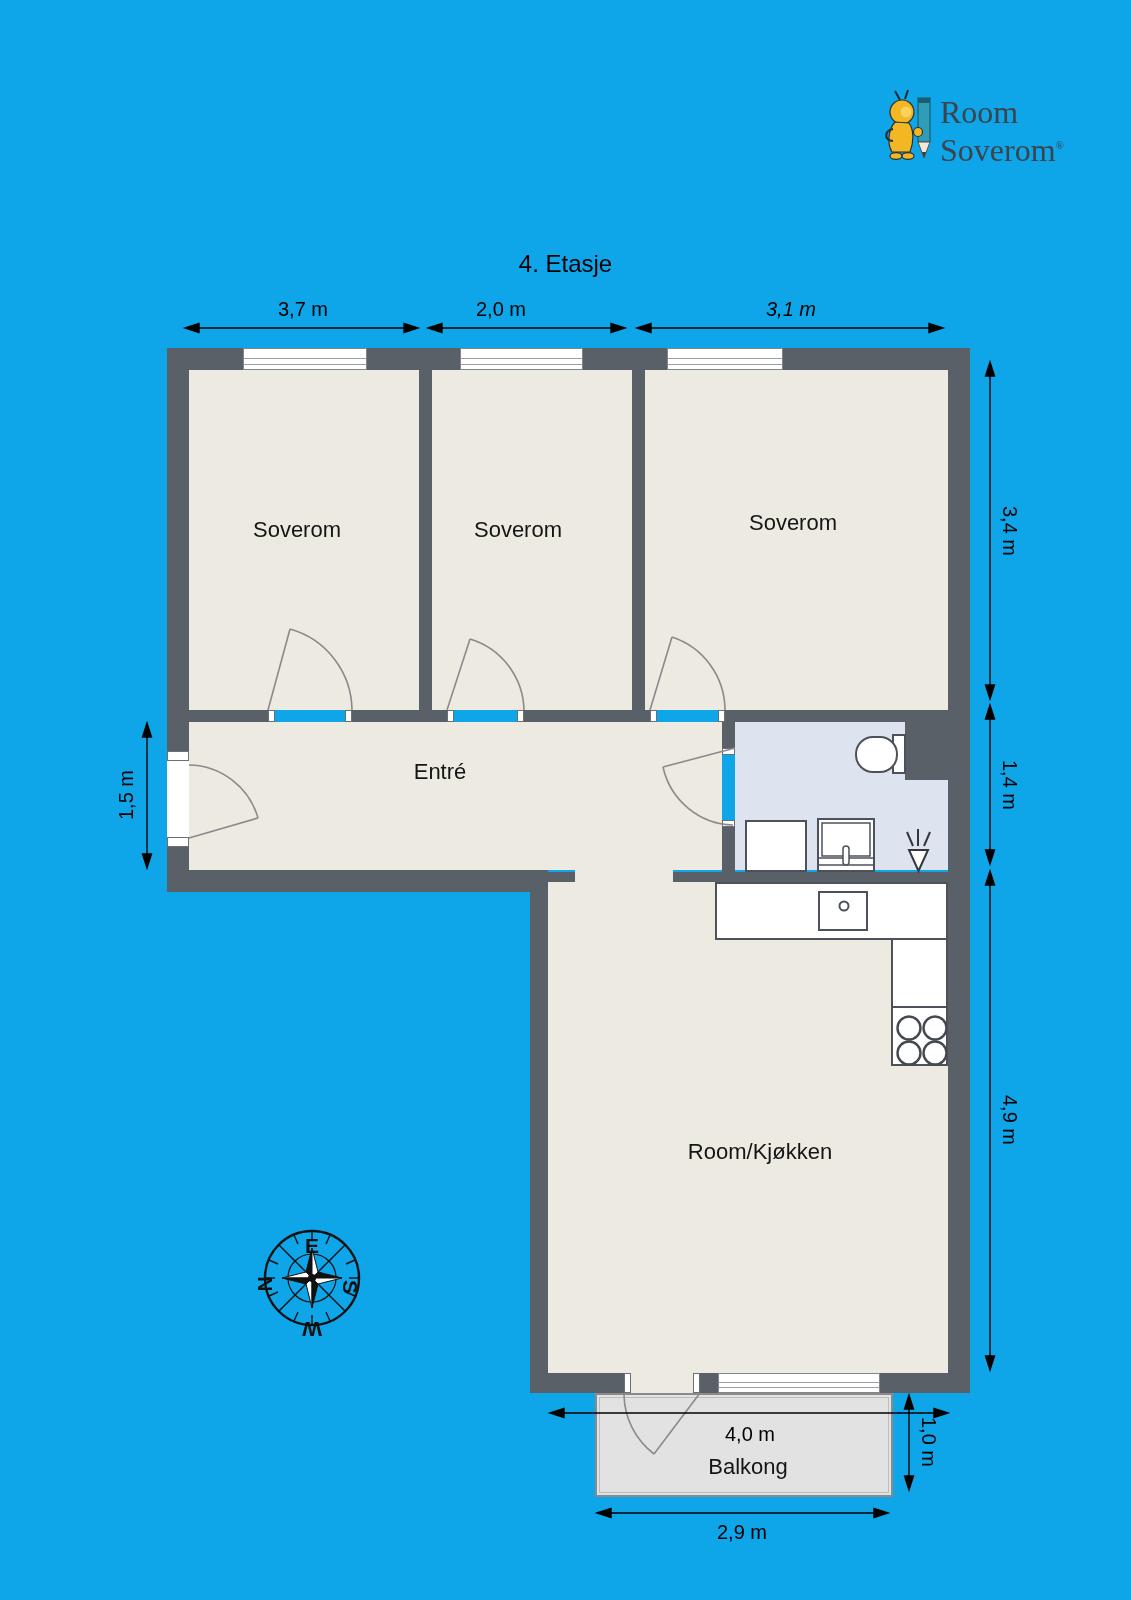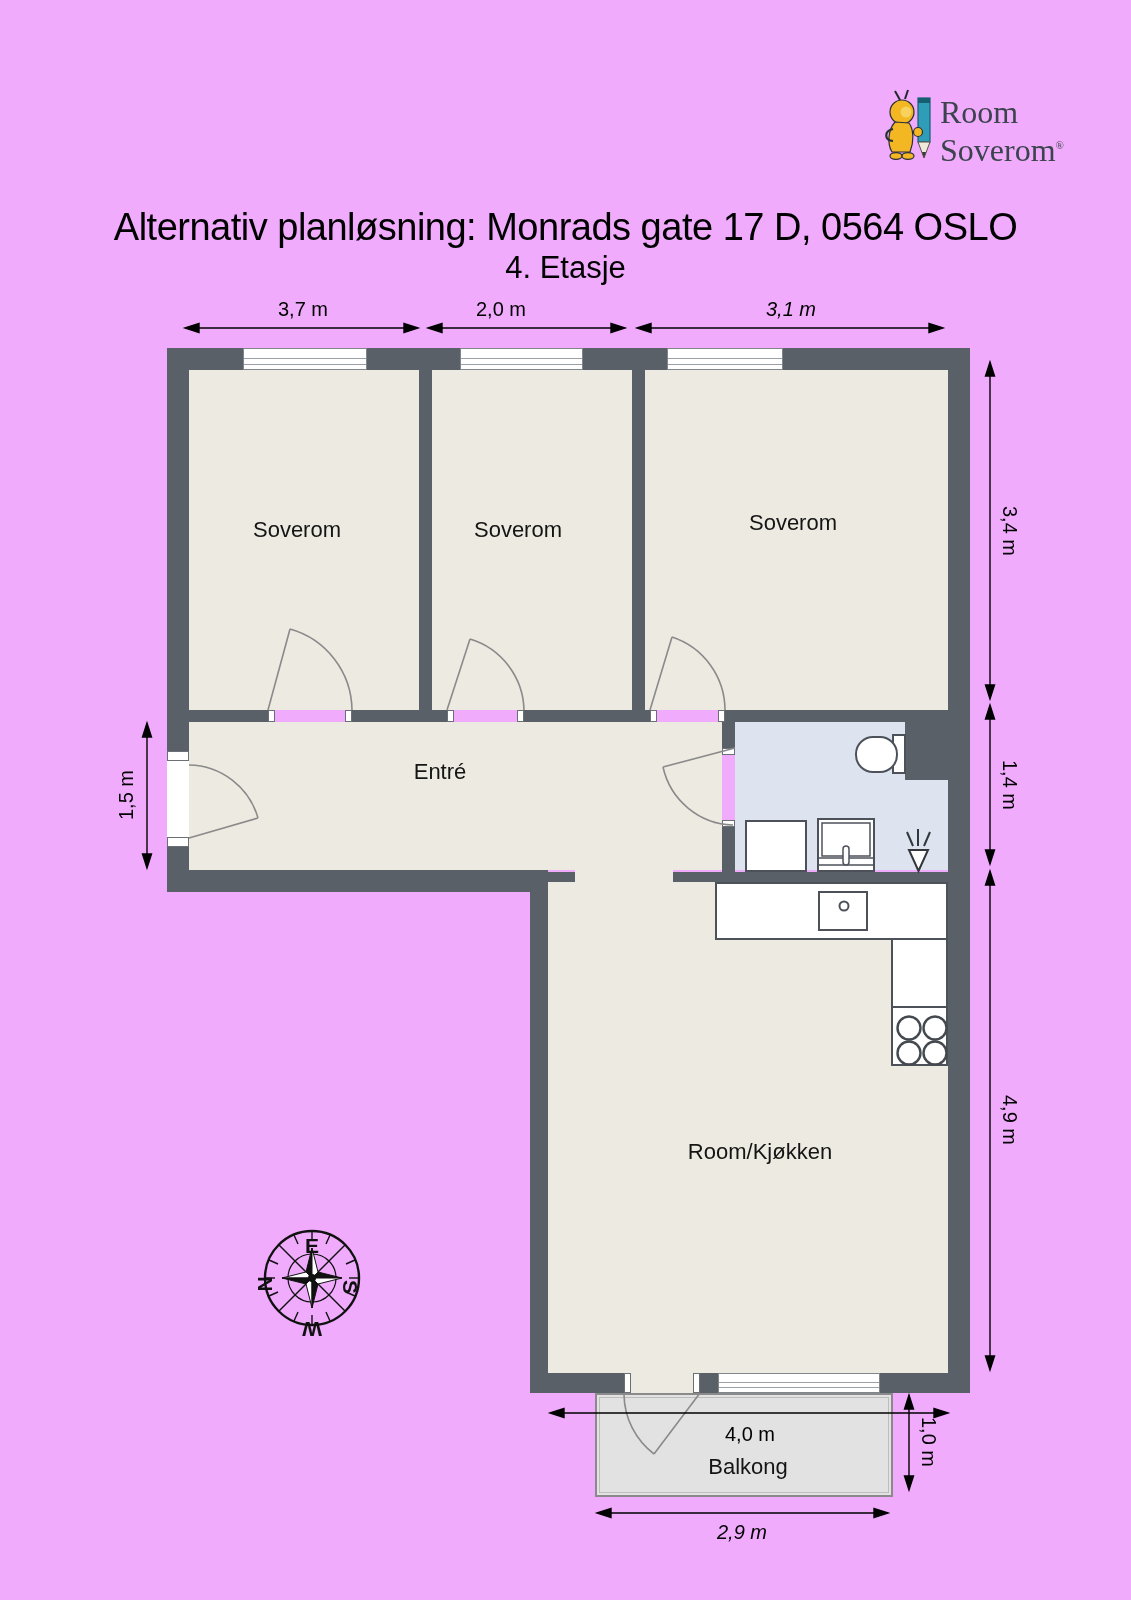--- a/index.html
+++ b/index.html
@@ -1,16 +1,16 @@
 <!DOCTYPE html>
 <html><head>
 <meta charset="utf-8">
 <style>
   html,body{margin:0;padding:0;background:#ffffff;}
-  .page{position:relative;width:1131px;height:1600px;background:#f0abfc;overflow:hidden;
+  .page{position:relative;width:1131px;height:1600px;background:#0ea5e9;overflow:hidden;
         font-family:"Liberation Sans",sans-serif;color:#000;}
   
   .w{position:absolute;background:#5a6067;z-index:3;}
   .f{position:absolute;background:#edeae1;z-index:1;}
   .fb{position:absolute;background:#dee4ef;z-index:1;}
   .win{position:absolute;background:#fff;border:1px solid #81868d;box-sizing:border-box;z-index:4;}
   .win i{position:absolute;left:0;right:0;height:1px;background:#9aa0a6;display:block;}
   .sill{position:absolute;background:#fff;border:1px solid #6b7077;box-sizing:border-box;z-index:4;}
   .gap{position:absolute;background:#edeae1;z-index:4;}
   .opening{position:absolute;background:#fff;z-index:4;}
@@ -20,21 +20,21 @@
   .balc:after{content:"";position:absolute;inset:2px;border:1px solid #bdbdbd;}
   
   .lab{position:absolute;transform:translate(-50%,-50%);font-size:22px;line-height:1;
        color:#151515;white-space:nowrap;z-index:6;}
   .dim{position:absolute;transform:translate(-50%,-50%);font-size:20px;line-height:1;
        color:#000;white-space:nowrap;z-index:6;}
   .dim.r90{transform:translate(-50%,-50%) rotate(90deg);}
   .dim.r270{transform:translate(-50%,-50%) rotate(-90deg);}
   .title{position:absolute;left:0;top:205;width:1131px;text-align:center;font-size:38px;
          line-height:1.15;letter-spacing:-0.5px;z-index:6;}
-  .subtitle{position:absolute;left:0;top:250px;width:1131px;text-align:center;font-size:31px;z-index:6;}
+  .subtitle{position:absolute;left:0;top:250px;width:1131px;text-align:center;font-size:24px;z-index:6;}
   .overlay{position:absolute;left:0;top:0;z-index:5;pointer-events:none;}
   
   .logo{position:absolute;left:878px;top:88px;width:210px;height:90px;z-index:6;}
   .logo-text{position:absolute;left:62px;top:8px;font-family:"Liberation Serif",serif;
              color:#3b444c;font-size:32px;line-height:33px;}
   .logo-text sup{font-size:11px;vertical-align:super;}
 </style>
 </head>
 <body>
 
@@ -55,21 +55,20 @@
       <path d="M40,54 L52,54 L46,70 Z" fill="#efe9dc" stroke="#5a5147" stroke-width="1"></path>
       <path d="M44,64 L48,64 L46,70 Z" fill="#3a3a3a"></path>
       <circle cx="40" cy="44" r="4.5" fill="#f2b722" stroke="#2a2f35" stroke-width="1.2"></circle>
     </svg>
     <div class="logo-text">
       <div><span>Room</span></div>
       <div><span>Soverom</span><sup>®</sup></div>
     </div>
   </div>
 
-  <div class="title" style="top:206px;">Alternativ planløsning: Monrads gate 17 D, 0564 OSLO</div>
   <div class="subtitle" style="top:250px;">4. Etasje</div>
 
   <div class="f" style="left:189px;top:368px;width:230px;height:342px;"></div>
   <div class="f" style="left:432px;top:368px;width:200px;height:342px;"></div>
   <div class="f" style="left:645px;top:368px;width:303px;height:342px;"></div>
   <div class="f" style="left:189px;top:722px;width:533px;height:148px;"></div>
   <div class="f" style="left:575px;top:870px;width:98px;height:12px;"></div>
   <div class="f" style="left:548px;top:882px;width:400px;height:491px;"></div>
   <div class="fb" style="left:735px;top:722px;width:213px;height:148px;"></div>
   <div class="balc" style="left:595px;top:1393px;width:298px;height:104px;"></div>
@@ -281,15 +280,15 @@
 
   <div class="dim" style="left:303px;top:309px;">3,7 m</div>
   <div class="dim" style="left:501px;top:309px;">2,0 m</div>
   <div class="dim" style="left:791px;top:309px;font-style:italic;">3,1 m</div>
   <div class="dim r90" style="left:1010px;top:531px;">3,4 m</div>
   <div class="dim r90" style="left:1010px;top:785px;">1,4 m</div>
   <div class="dim r90" style="left:1010px;top:1120px;">4,9 m</div>
   <div class="dim r270" style="left:126px;top:795px;">1,5 m</div>
   <div class="dim" style="left:750px;top:1434px;">4,0 m</div>
   <div class="dim r90" style="left:929px;top:1442px;">1,0 m</div>
-  <div class="dim" style="left:742px;top:1532px;font-style:italic;">2,9 m</div>
+  <div class="dim" style="left:742px;top:1532px;">2,9 m</div>
 
 </div>
 
 </body></html>

